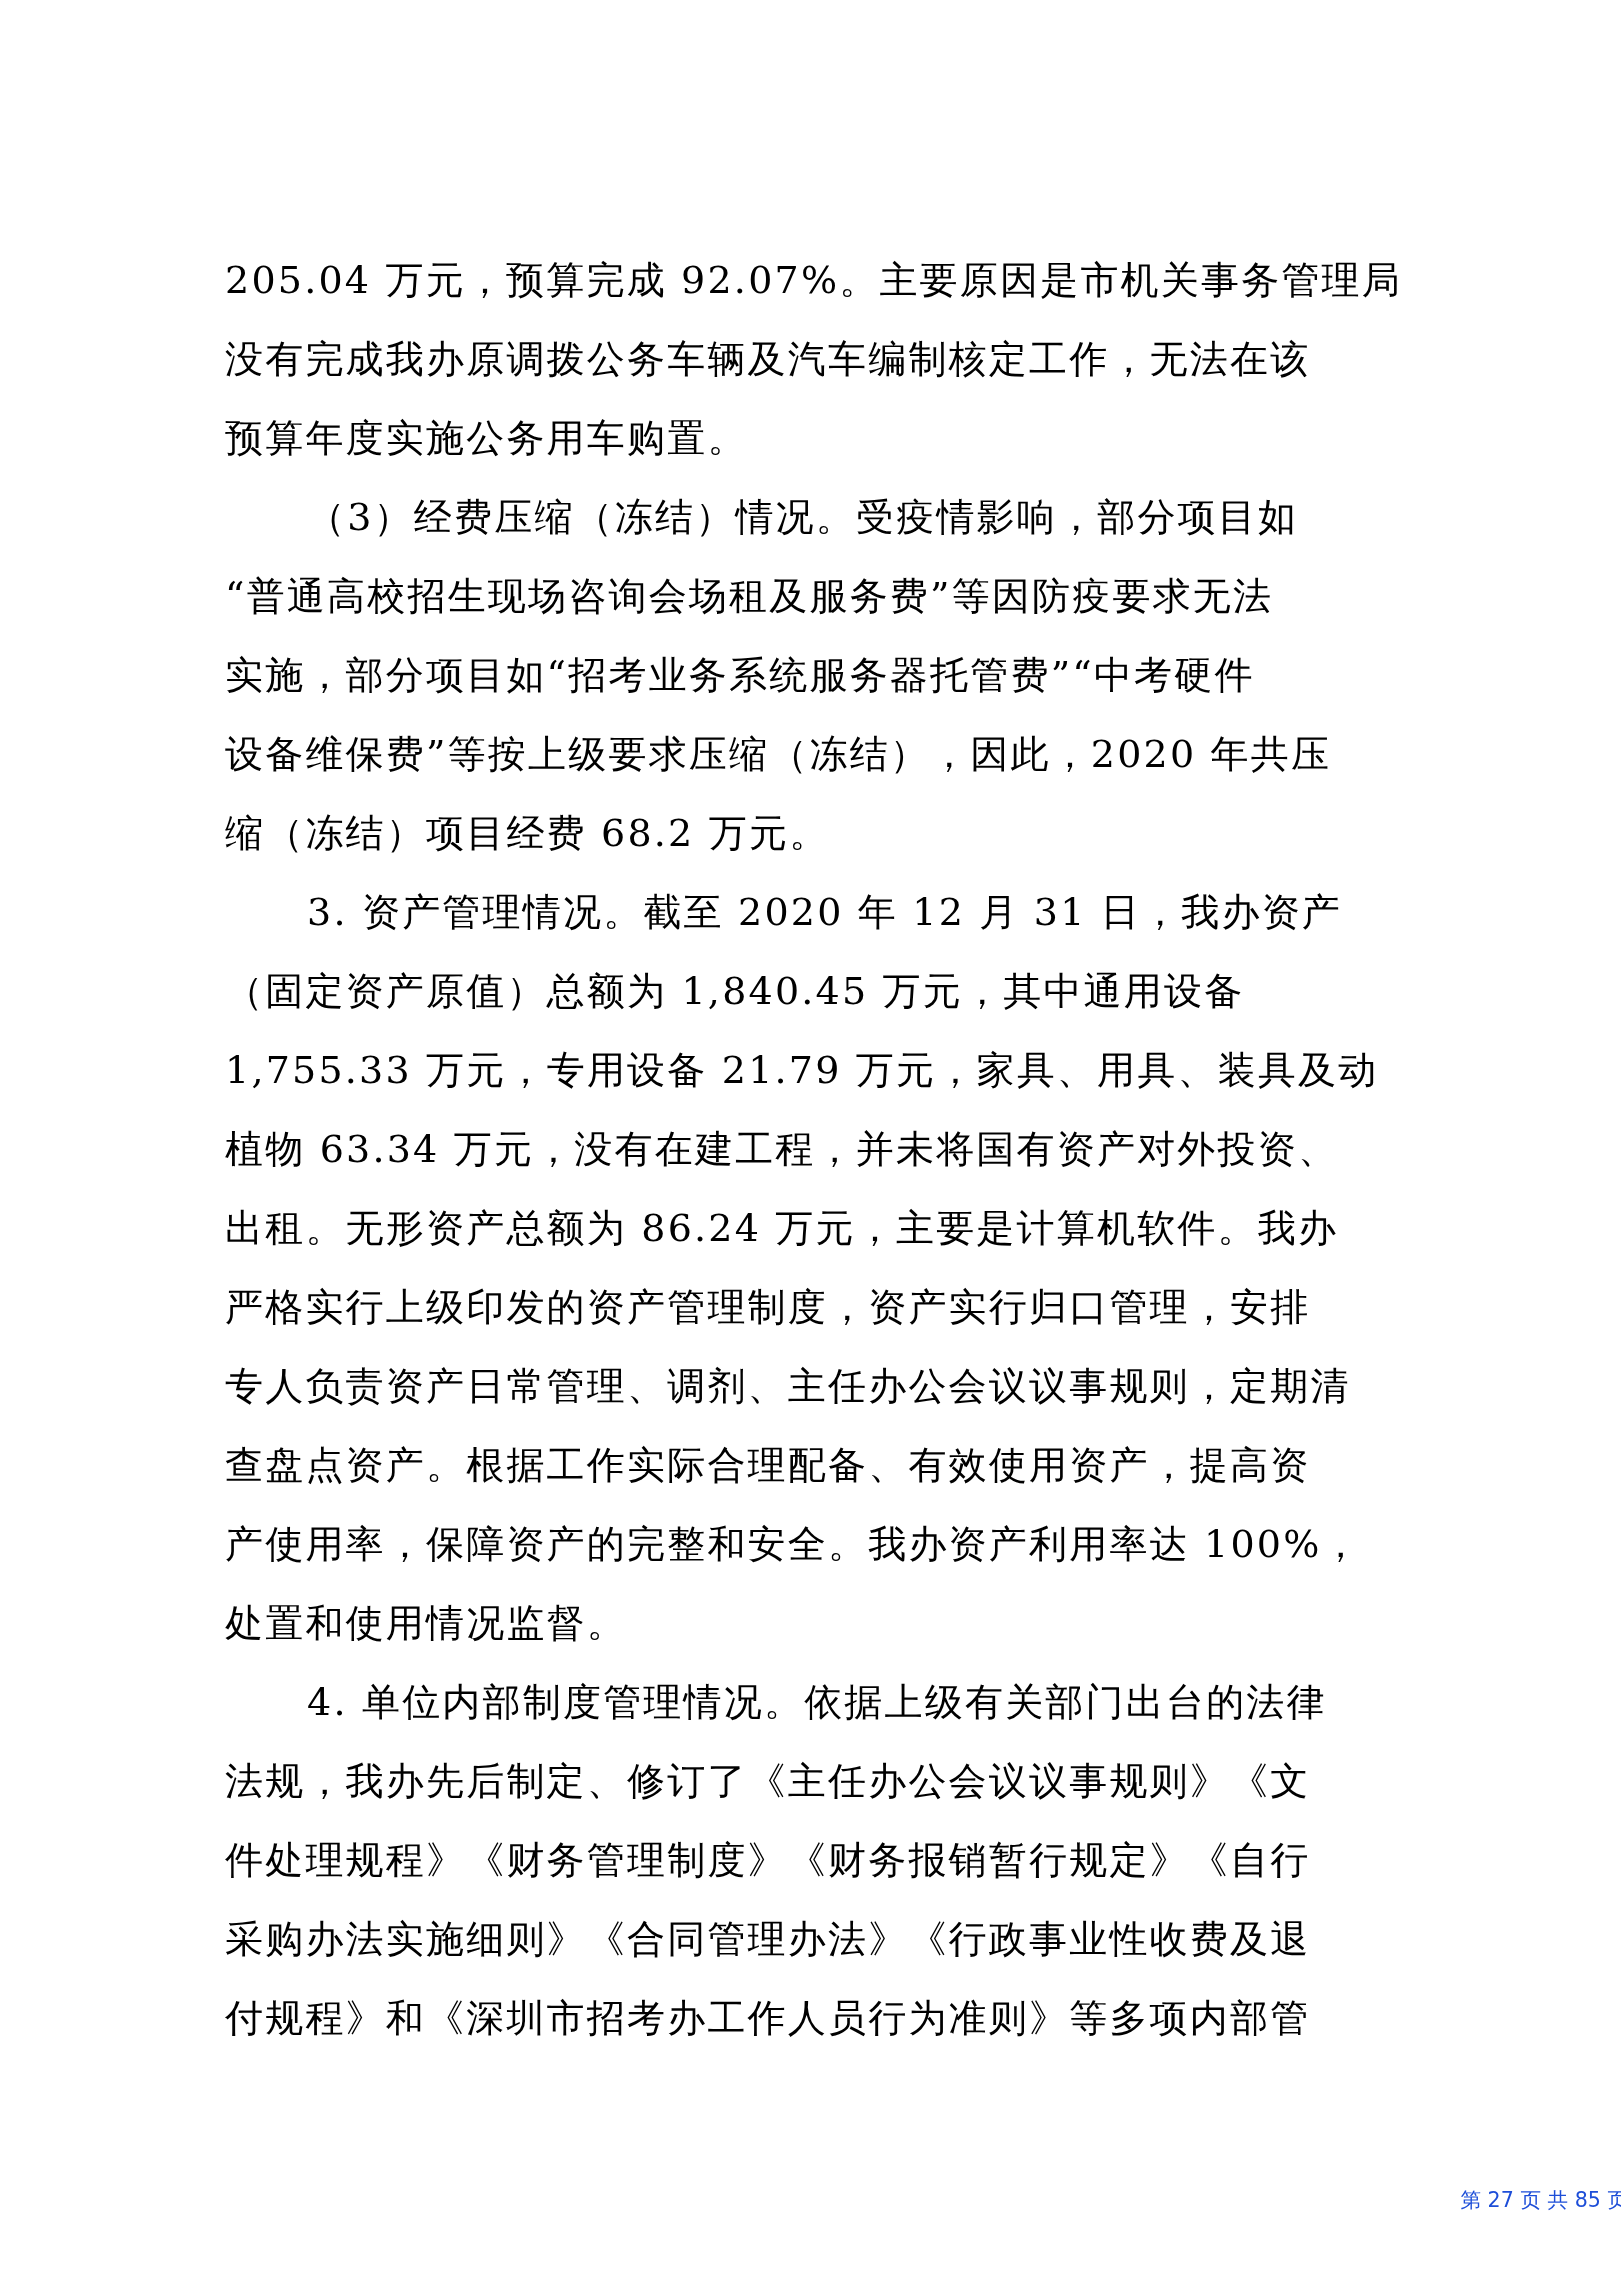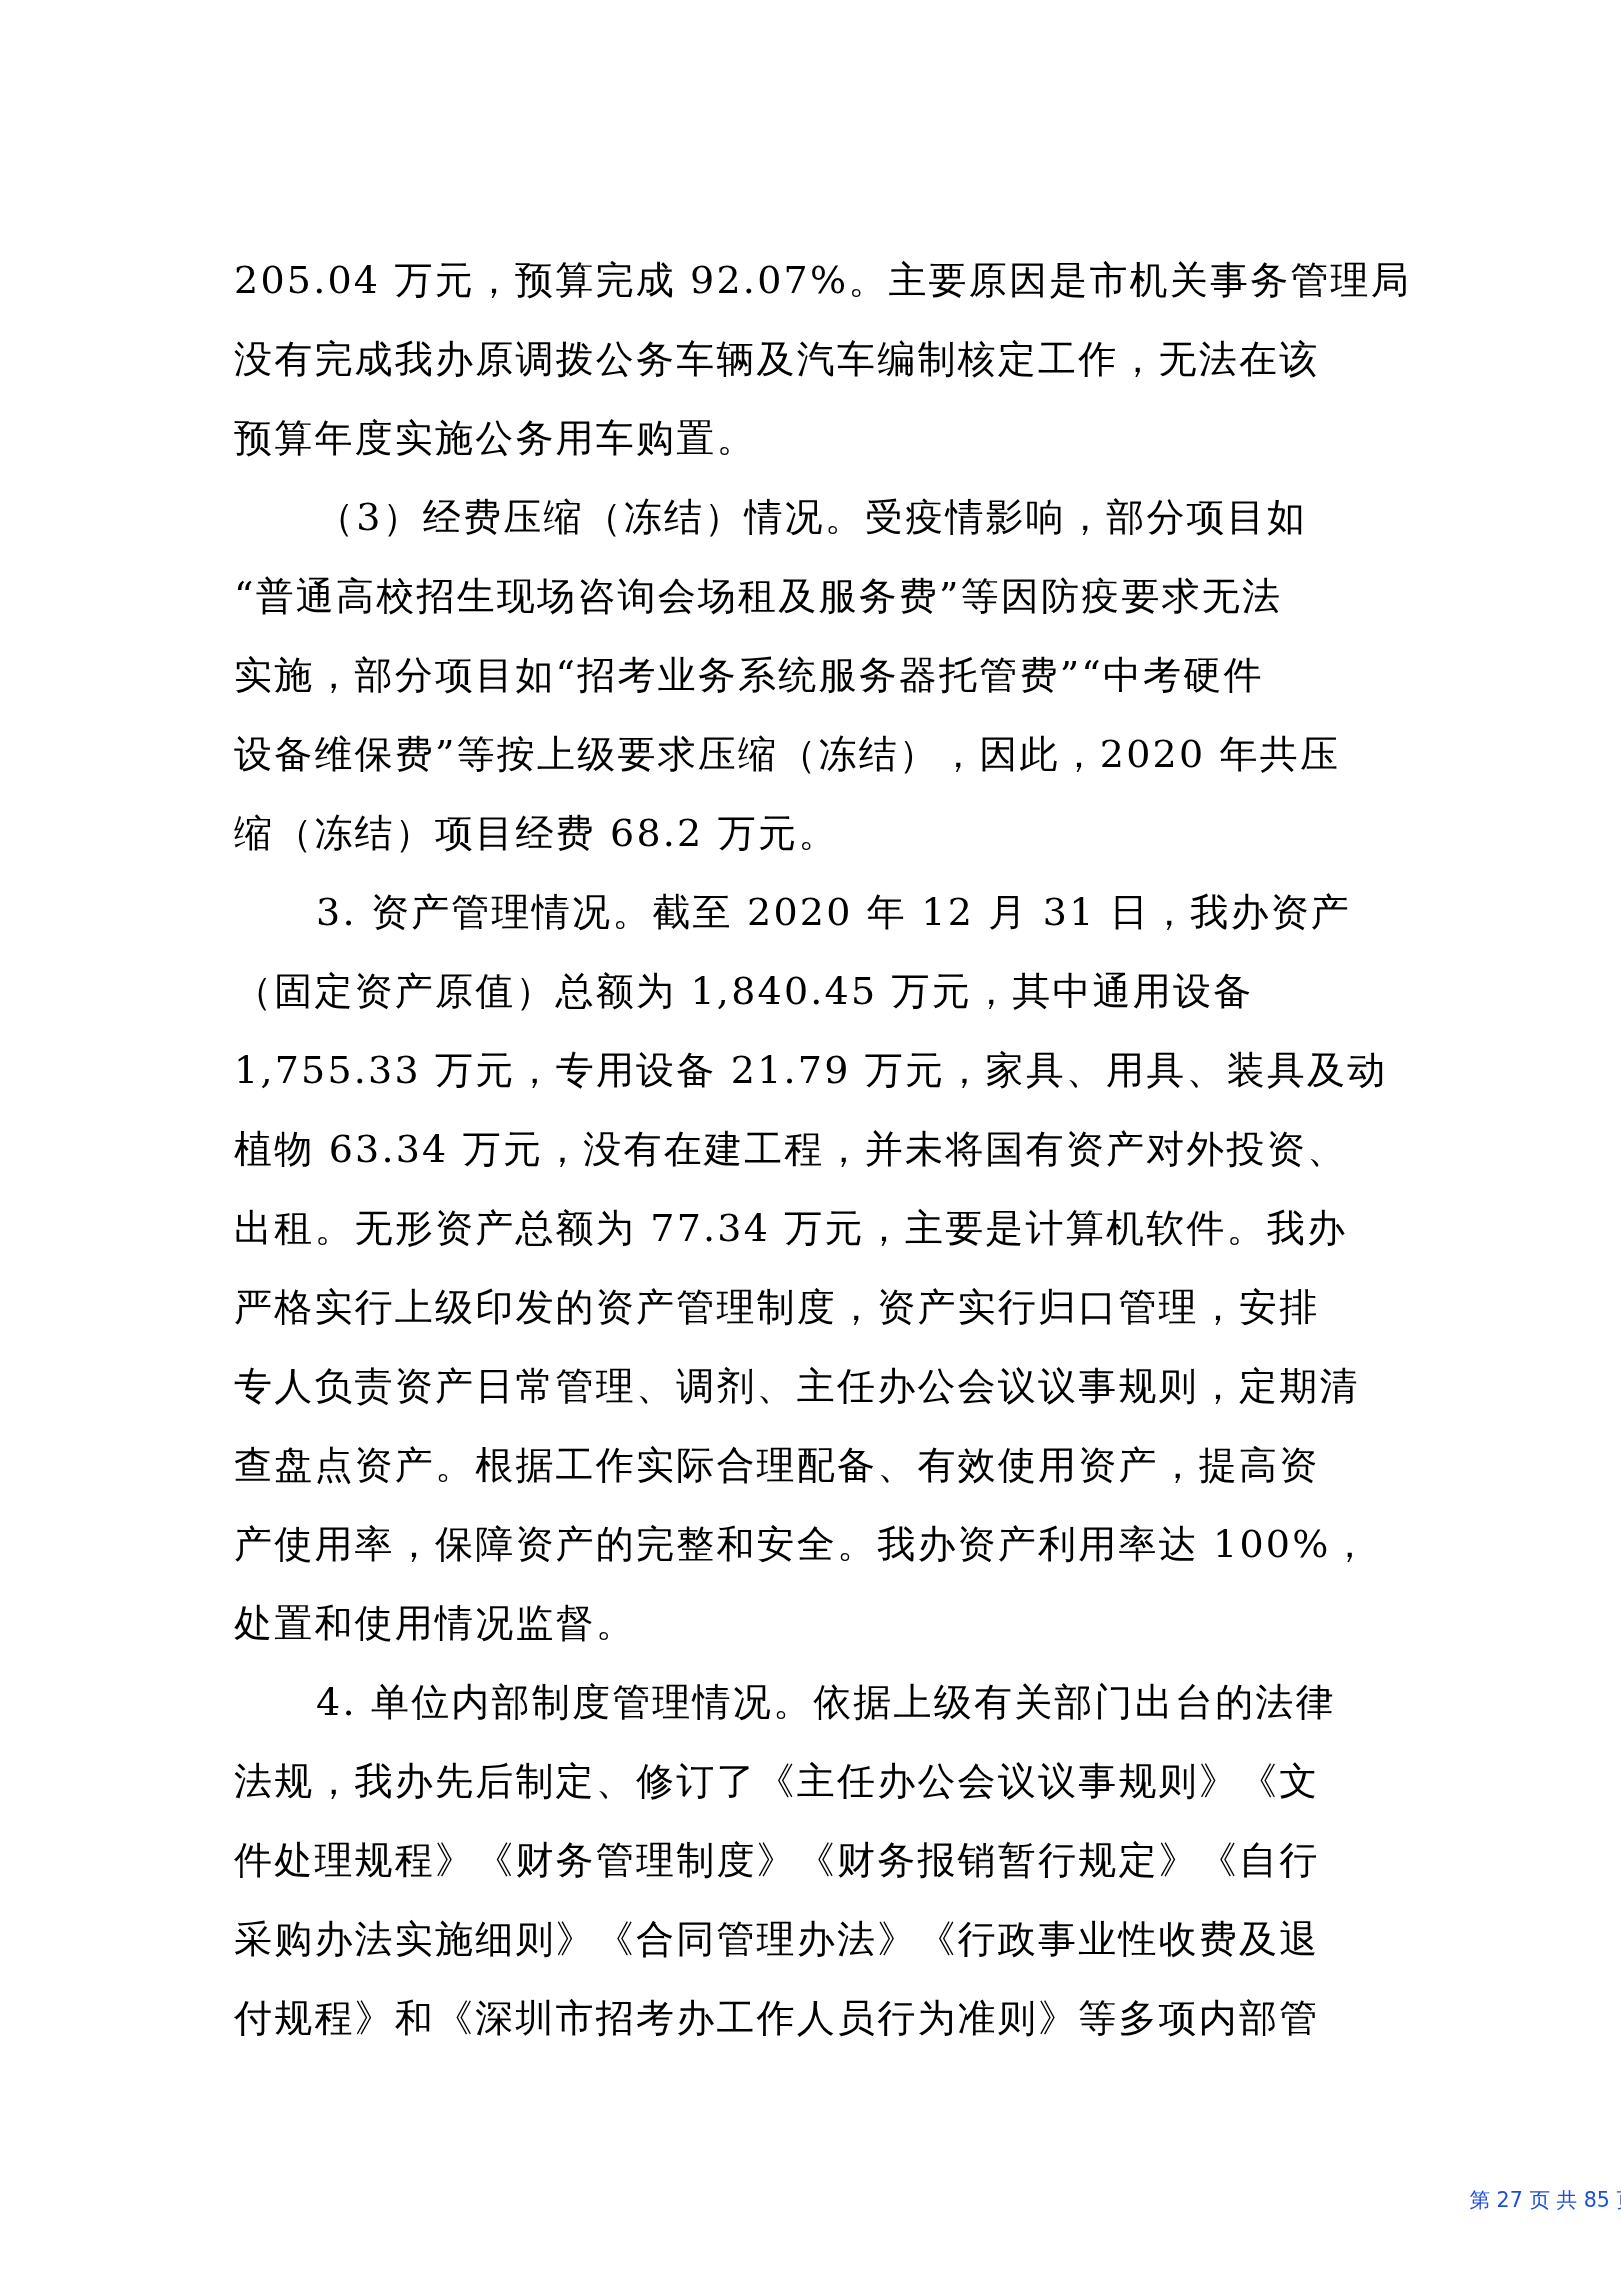--- a/index.html
+++ b/index.html
@@ -10,21 +10,21 @@
   body {
     width: 1621px;
     height: 2293px;
     position: relative;
     overflow: hidden;
     font-family: "DejaVu Serif", "Liberation Serif", serif;
     color: #000000;
   }
   .page {
     position: absolute;
-    left: 16px; top: 0;
+    left: 7px; top: 0;
     width: 1500px;
     height: 2293px;
     background: #ffffff;
   }
   .body-text {
     position: absolute;
     left: 218px;
     top: 251px;
     width: 1196px;
   }
@@ -63,21 +63,21 @@
     <div class="line"><span class="bold"></span><span>预算年度实施公务用车购置。</span></div>
     <div class="line indent"><span class="bold"></span><span>（3）经费压缩（冻结）情况。受疫情影响，部分项目如</span></div>
     <div class="line"><span class="bold"></span><span>“普通高校招生现场咨询会场租及服务费”等因防疫要求无法</span></div>
     <div class="line"><span class="bold"></span><span>实施，部分项目如“招考业务系统服务器托管费”“中考硬件</span></div>
     <div class="line"><span class="bold"></span><span>设备维保费”等按上级要求压缩（冻结），因此，2020 年共压</span></div>
     <div class="line"><span class="bold"></span><span>缩（冻结）项目经费 68.2 万元。</span></div>
     <div class="line indent"><span class="bold">3. 资产管理情况。</span><span>截至 2020 年 12 月 31 日，我办资产</span></div>
     <div class="line"><span class="bold"></span><span>（固定资产原值）总额为 1,840.45 万元，其中通用设备</span></div>
     <div class="line"><span class="bold"></span><span>1,755.33 万元，专用设备 21.79 万元，家具、用具、装具及动</span></div>
     <div class="line"><span class="bold"></span><span>植物 63.34 万元，没有在建工程，并未将国有资产对外投资、</span></div>
-    <div class="line"><span class="bold"></span><span>出租。无形资产总额为 77.34 万元，主要是计算机软件。我办</span></div>
+    <div class="line"><span class="bold"></span><span>出租。无形资产总额为 86.24 万元，主要是计算机软件。我办</span></div>
     <div class="line"><span class="bold"></span><span>严格实行上级印发的资产管理制度，资产实行归口管理，安排</span></div>
     <div class="line"><span class="bold"></span><span>专人负责资产日常管理、调剂、主任办公会议议事规则，定期清</span></div>
     <div class="line"><span class="bold"></span><span>查盘点资产。根据工作实际合理配备、有效使用资产，提高资</span></div>
     <div class="line"><span class="bold"></span><span>产使用率，保障资产的完整和安全。我办资产利用率达 100%，</span></div>
     <div class="line"><span class="bold"></span><span>处置和使用情况监督。</span></div>
     <div class="line indent"><span class="bold">4. 单位内部制度管理情况。</span><span>依据上级有关部门出台的法律</span></div>
     <div class="line"><span class="bold"></span><span>法规，我办先后制定、修订了《主任办公会议议事规则》《文</span></div>
     <div class="line"><span class="bold"></span><span>件处理规程》《财务管理制度》《财务报销暂行规定》《自行</span></div>
     <div class="line"><span class="bold"></span><span>采购办法实施细则》《合同管理办法》《行政事业性收费及退</span></div>
     <div class="line"><span class="bold"></span><span>付规程》和《深圳市招考办工作人员行为准则》等多项内部管</span></div>

